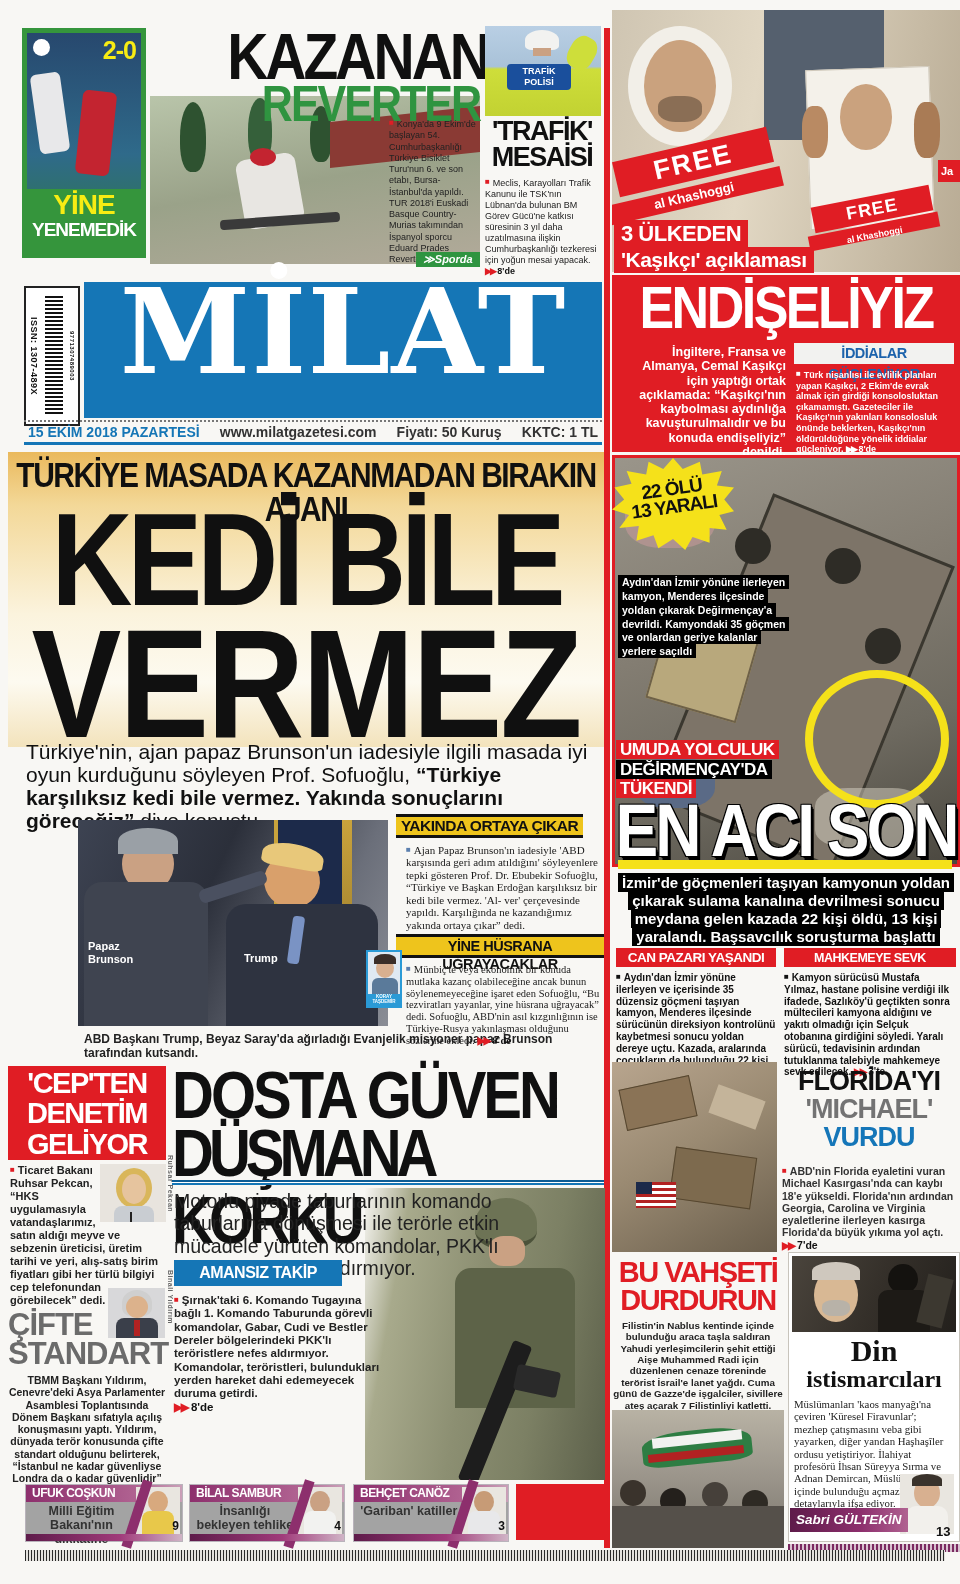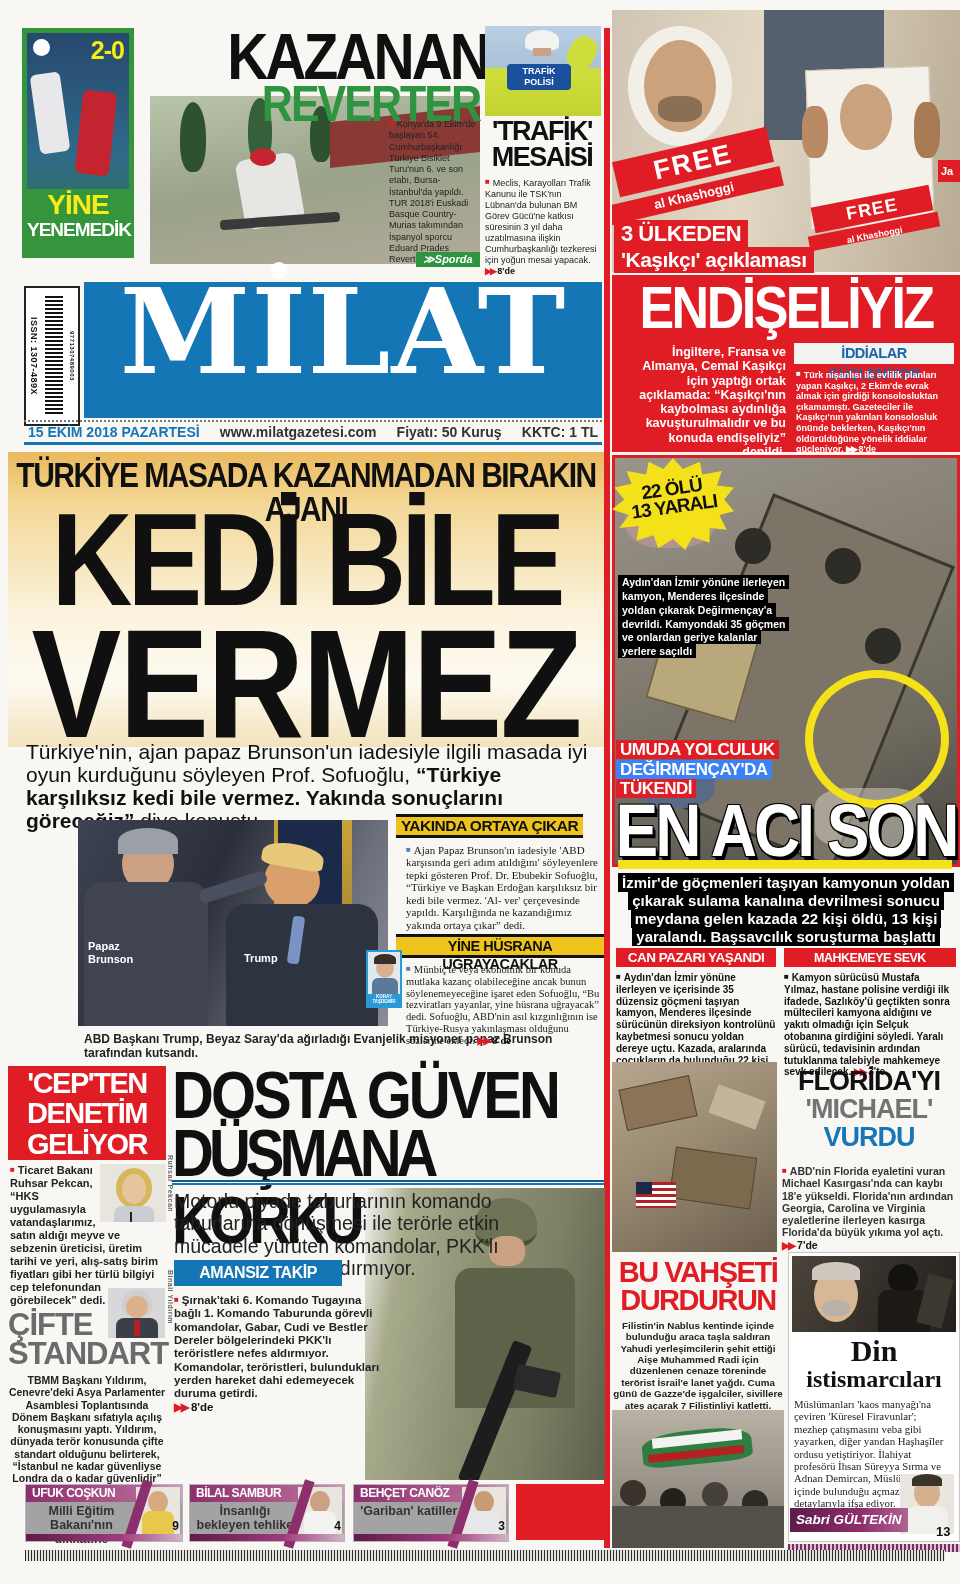--- a/index.html
+++ b/index.html
@@ -28,21 +28,21 @@
   .colcard .pn{position:absolute;bottom:8px;right:3px;font-size:12px;font-weight:800;color:#111;}
   .colcard .pt{position:absolute;top:2px;right:2px;width:44px;height:48px;background:#e9e6e0;overflow:hidden;}
   .colcard .diag{position:absolute;top:-6px;right:40px;width:10px;height:70px;background:#8d2f6d;transform:rotate(18deg);}
   .face{position:absolute;border-radius:50%;}
 </style>
 </head>
 <body>
 
 <div id="page">
 
-  <div class="abs" style="left:22px;top:28px;width:112px;height:230px;border:5px solid #35953c;background:linear-gradient(180deg,#27486e 0%,#2f6a8a 55%,#2f7a44 100%);box-sizing:border-box;padding-left:28px;">
+  <div class="abs" style="left:22px;top:28px;width:124px;height:230px;border:5px solid #35953c;background:linear-gradient(180deg,#27486e 0%,#2f6a8a 55%,#2f7a44 100%);box-sizing:border-box;padding-left:28px;">
     <div class="photo" style="left:0;top:0;right:0;height:160px;">
       <div class="shape" style="left:8px;top:40px;width:30px;height:80px;background:#e8e8ea;transform:rotate(-8deg);border-radius:6px;"></div>
       <div class="shape" style="left:52px;top:58px;width:34px;height:84px;background:#c32430;transform:rotate(6deg);border-radius:6px;"></div>
       <div class="shape" style="left:6px;top:6px;width:17px;height:17px;background:#fff;border-radius:50%;"></div>
     </div>
     <div class="abs b" style="right:5px;top:3px;color:#f7ec13;font-size:25px;letter-spacing:-1px;">2-0</div>
     <div class="abs" style="left:0;right:0;bottom:0;height:64px;background:#35953c;text-align:center;">
       <div class="b" style="color:#f7ec13;font-size:28px;line-height:1;margin-top:2px;letter-spacing:-1px;">YİNE</div>
       <div class="b w" style="font-size:19px;letter-spacing:-1px;">YENEMEDİK</div>
     </div>
@@ -212,21 +212,21 @@
   <div class="shape" style="left:612px;top:458px;width:122px;height:92px;background:#f5e11a;clip-path:polygon(50% 0%,58% 12%,72% 4%,74% 18%,90% 14%,86% 30%,100% 32%,92% 45%,100% 58%,88% 62%,94% 78%,80% 76%,80% 92%,66% 86%,60% 100%,50% 88%,38% 98%,34% 84%,20% 90%,22% 74%,6% 76%,14% 62%,0% 56%,10% 45%,2% 32%,16% 28%,12% 14%,28% 18%,30% 4%,42% 12%);">
     <div class="ctr hl" style="transform:rotate(-8deg);margin-top:22px;font-size:19px;line-height:0.95;letter-spacing:-1px;">
       <span>22 ÖLÜ</span><br><span>13 YARALI</span>
     </div>
   </div>
   <div class="abs strips b" style="left:618px;top:576px;width:168px;font-size:10.5px;line-height:1.32;">
     <span>Aydın'dan İzmir yönüne ilerleyen kamyon, Menderes ilçesinde yoldan çıkarak Değirmençay'a devrildi. Kamyondaki 35 göçmen ve onlardan geriye kalanlar yerlere saçıldı</span>
   </div>
   <div class="abs" style="left:616px;top:740px;line-height:1.15;">
     <div><span class="b w" style="background:#e01d24;padding:0 4px;font-size:17px;letter-spacing:-0.5px;">UMUDA YOLCULUK</span></div>
-    <div><span class="b w" style="background:#3b82f6;padding:0 4px;font-size:17px;letter-spacing:-0.5px;">DEĞİRMENÇAY'DA</span></div>
+    <div><span class="b w" style="background:#000000;padding:0 4px;font-size:17px;letter-spacing:-0.5px;">DEĞİRMENÇAY'DA</span></div>
     <div><span class="b w" style="background:#e01d24;padding:0 4px;font-size:17px;letter-spacing:-0.5px;">TÜKENDİ</span></div>
   </div>
   <div class="abs ctr" style="left:612px;top:794px;width:348px;font-size:64px;font-weight:800;color:#fff;letter-spacing:-3px;line-height:1;text-shadow:3px 3px 0 #000,-1px -1px 0 #000,1px -1px 0 #000,-1px 1px 0 #000,2px 2px 0 #000;">
       <span class="sy">EN ACI SON</span>
     </div>
   <div class="shape" style="left:618px;top:860px;width:334px;height:9px;background:#f5e11a;"></div>
   <div class="abs strips ctr b" style="left:614px;top:874px;width:344px;font-size:15px;line-height:1.2;">
     <span>İzmir'de göçmenleri taşıyan kamyonun yoldan çıkarak sulama kanalına devrilmesi sonucu meydana gelen kazada 22 kişi öldü, 13 kişi yaralandı. Başsavcılık soruşturma başlattı</span>
   </div>
   <div class="abs ctr" style="left:616px;top:948px;width:160px;height:19px;background:#e01d24;">

